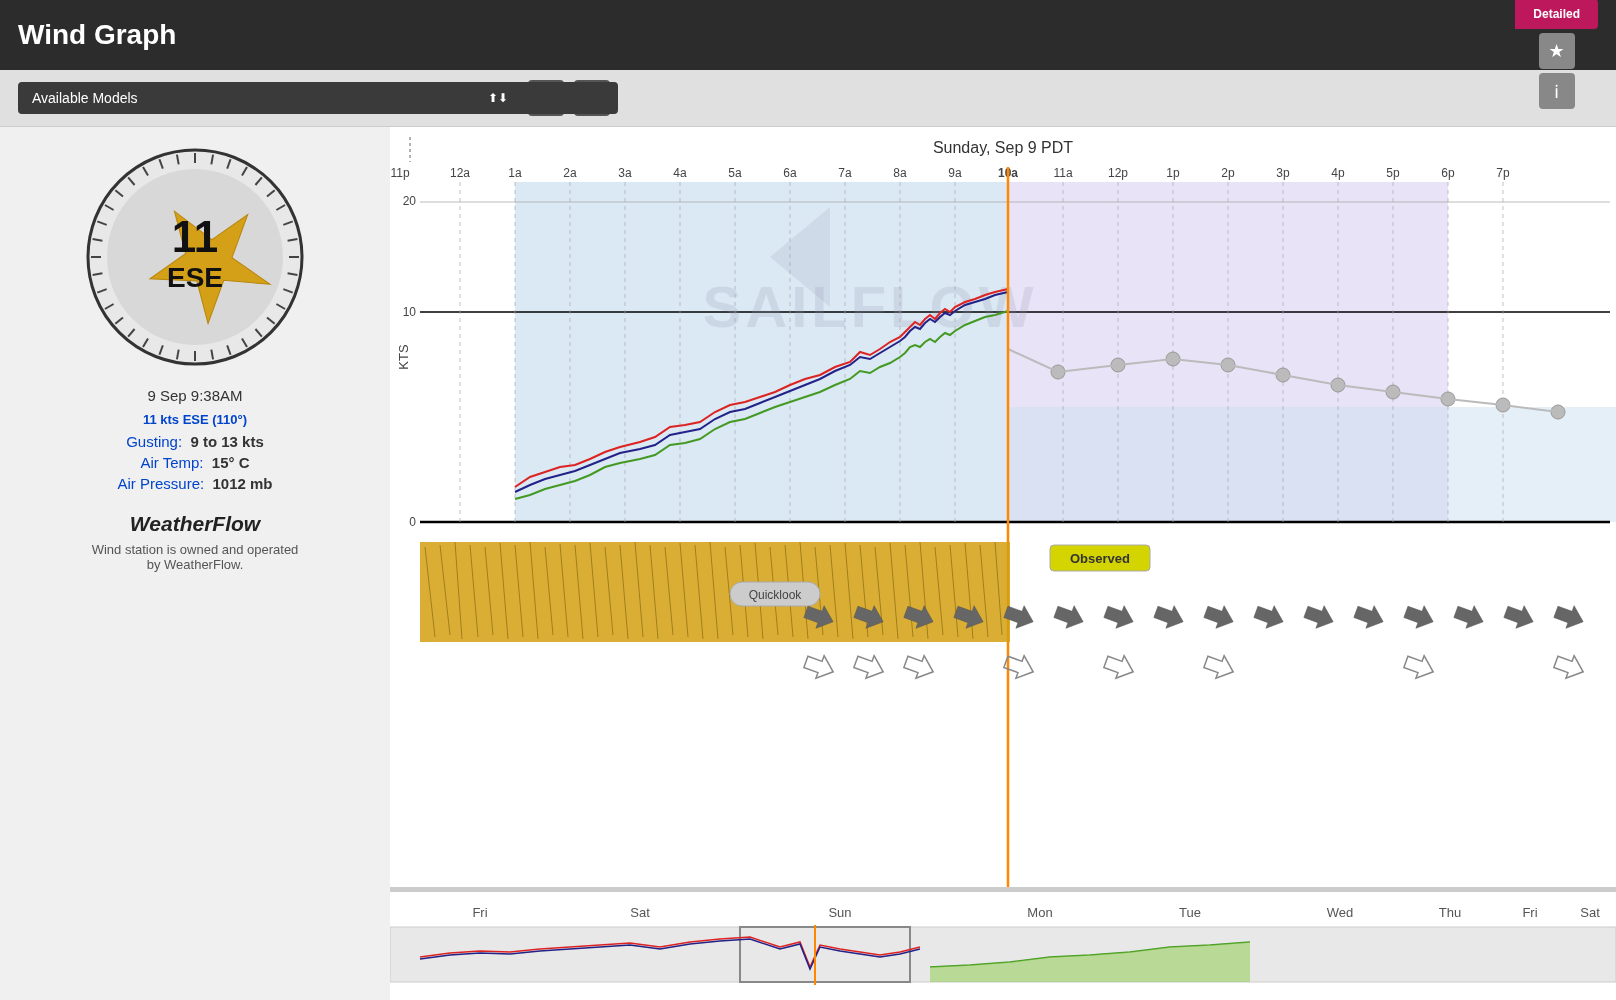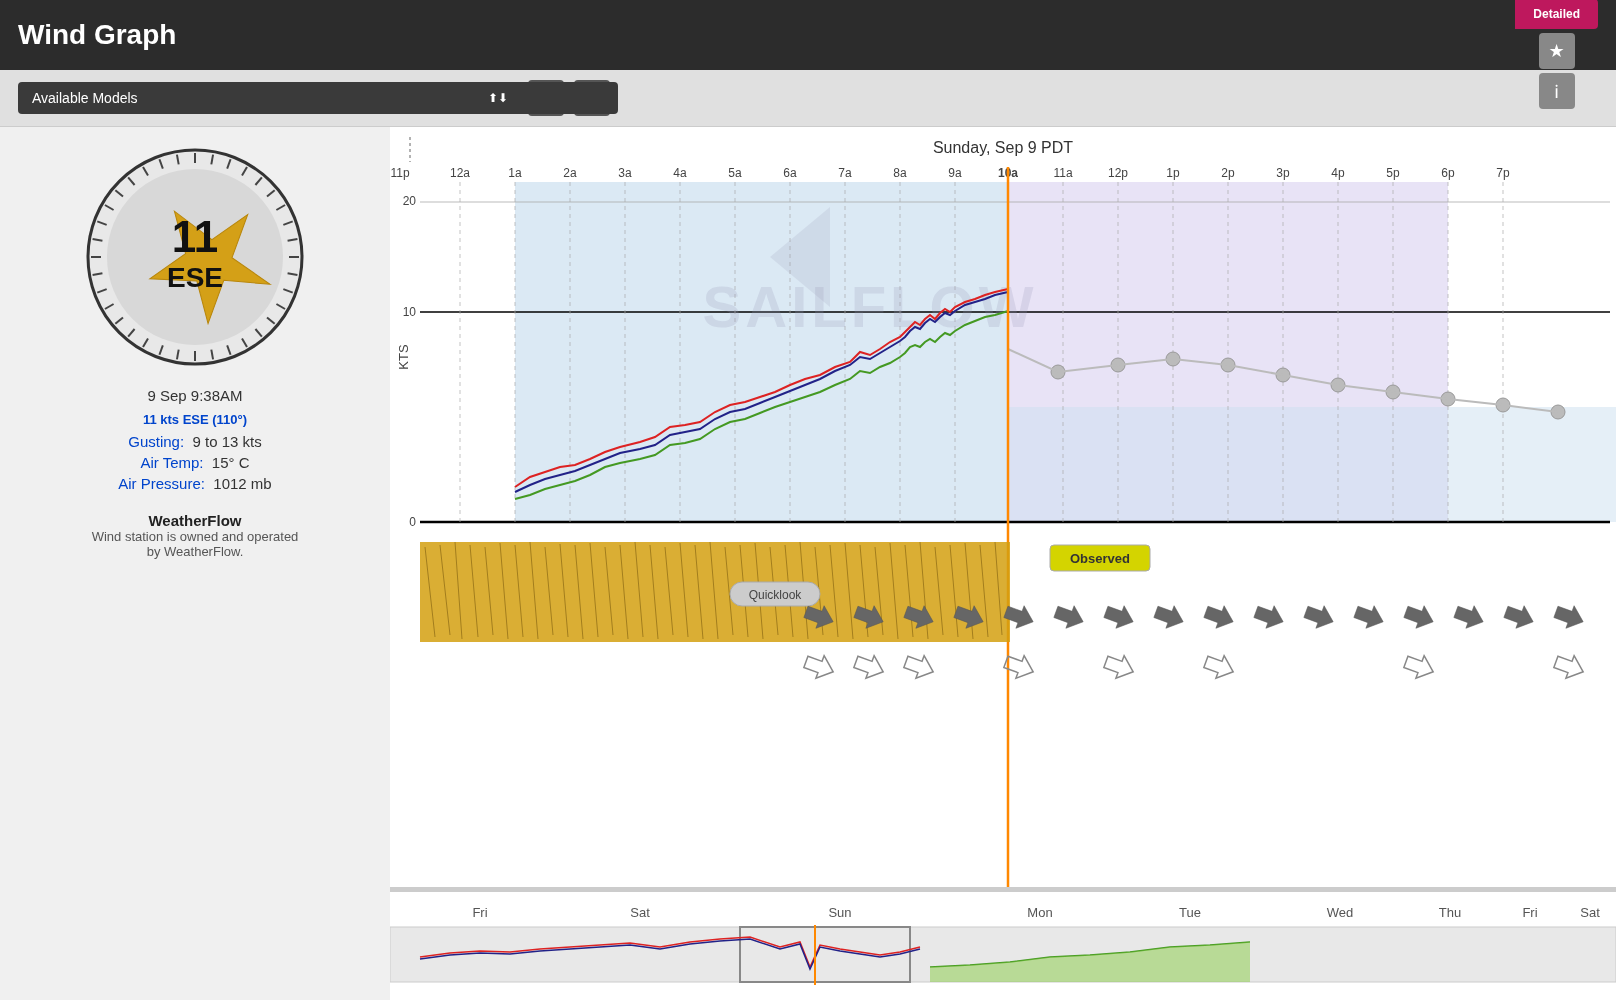--- a/index.html
+++ b/index.html
@@ -134,27 +134,29 @@
       font-weight: bold;
       color: #0044cc;
       margin-bottom: 6px;
     }
     .stat-row {
       font-size: 15px;
       color: #0044cc;
       margin-bottom: 4px;
     }
     .stat-label { font-weight: normal; }
-    .stat-value { font-weight: normal; color: #333; text-align: center; }
+    .stat-value { font-weight: bold; color: #333; text-align: center; }
 
     .weatherflow-logo {
-      font-size: 15px;
+      font-size: 21px;
+      font-style: italic;
       font-weight: bold;
       color: #222;
       margin-top: 16px;
+      margin-bottom: 6px;
     }
     .weatherflow-caption {
       font-size: 13px;
       color: #555;
       text-align: center;
       max-width: 220px;
     }
 
     
     #chart-area {

